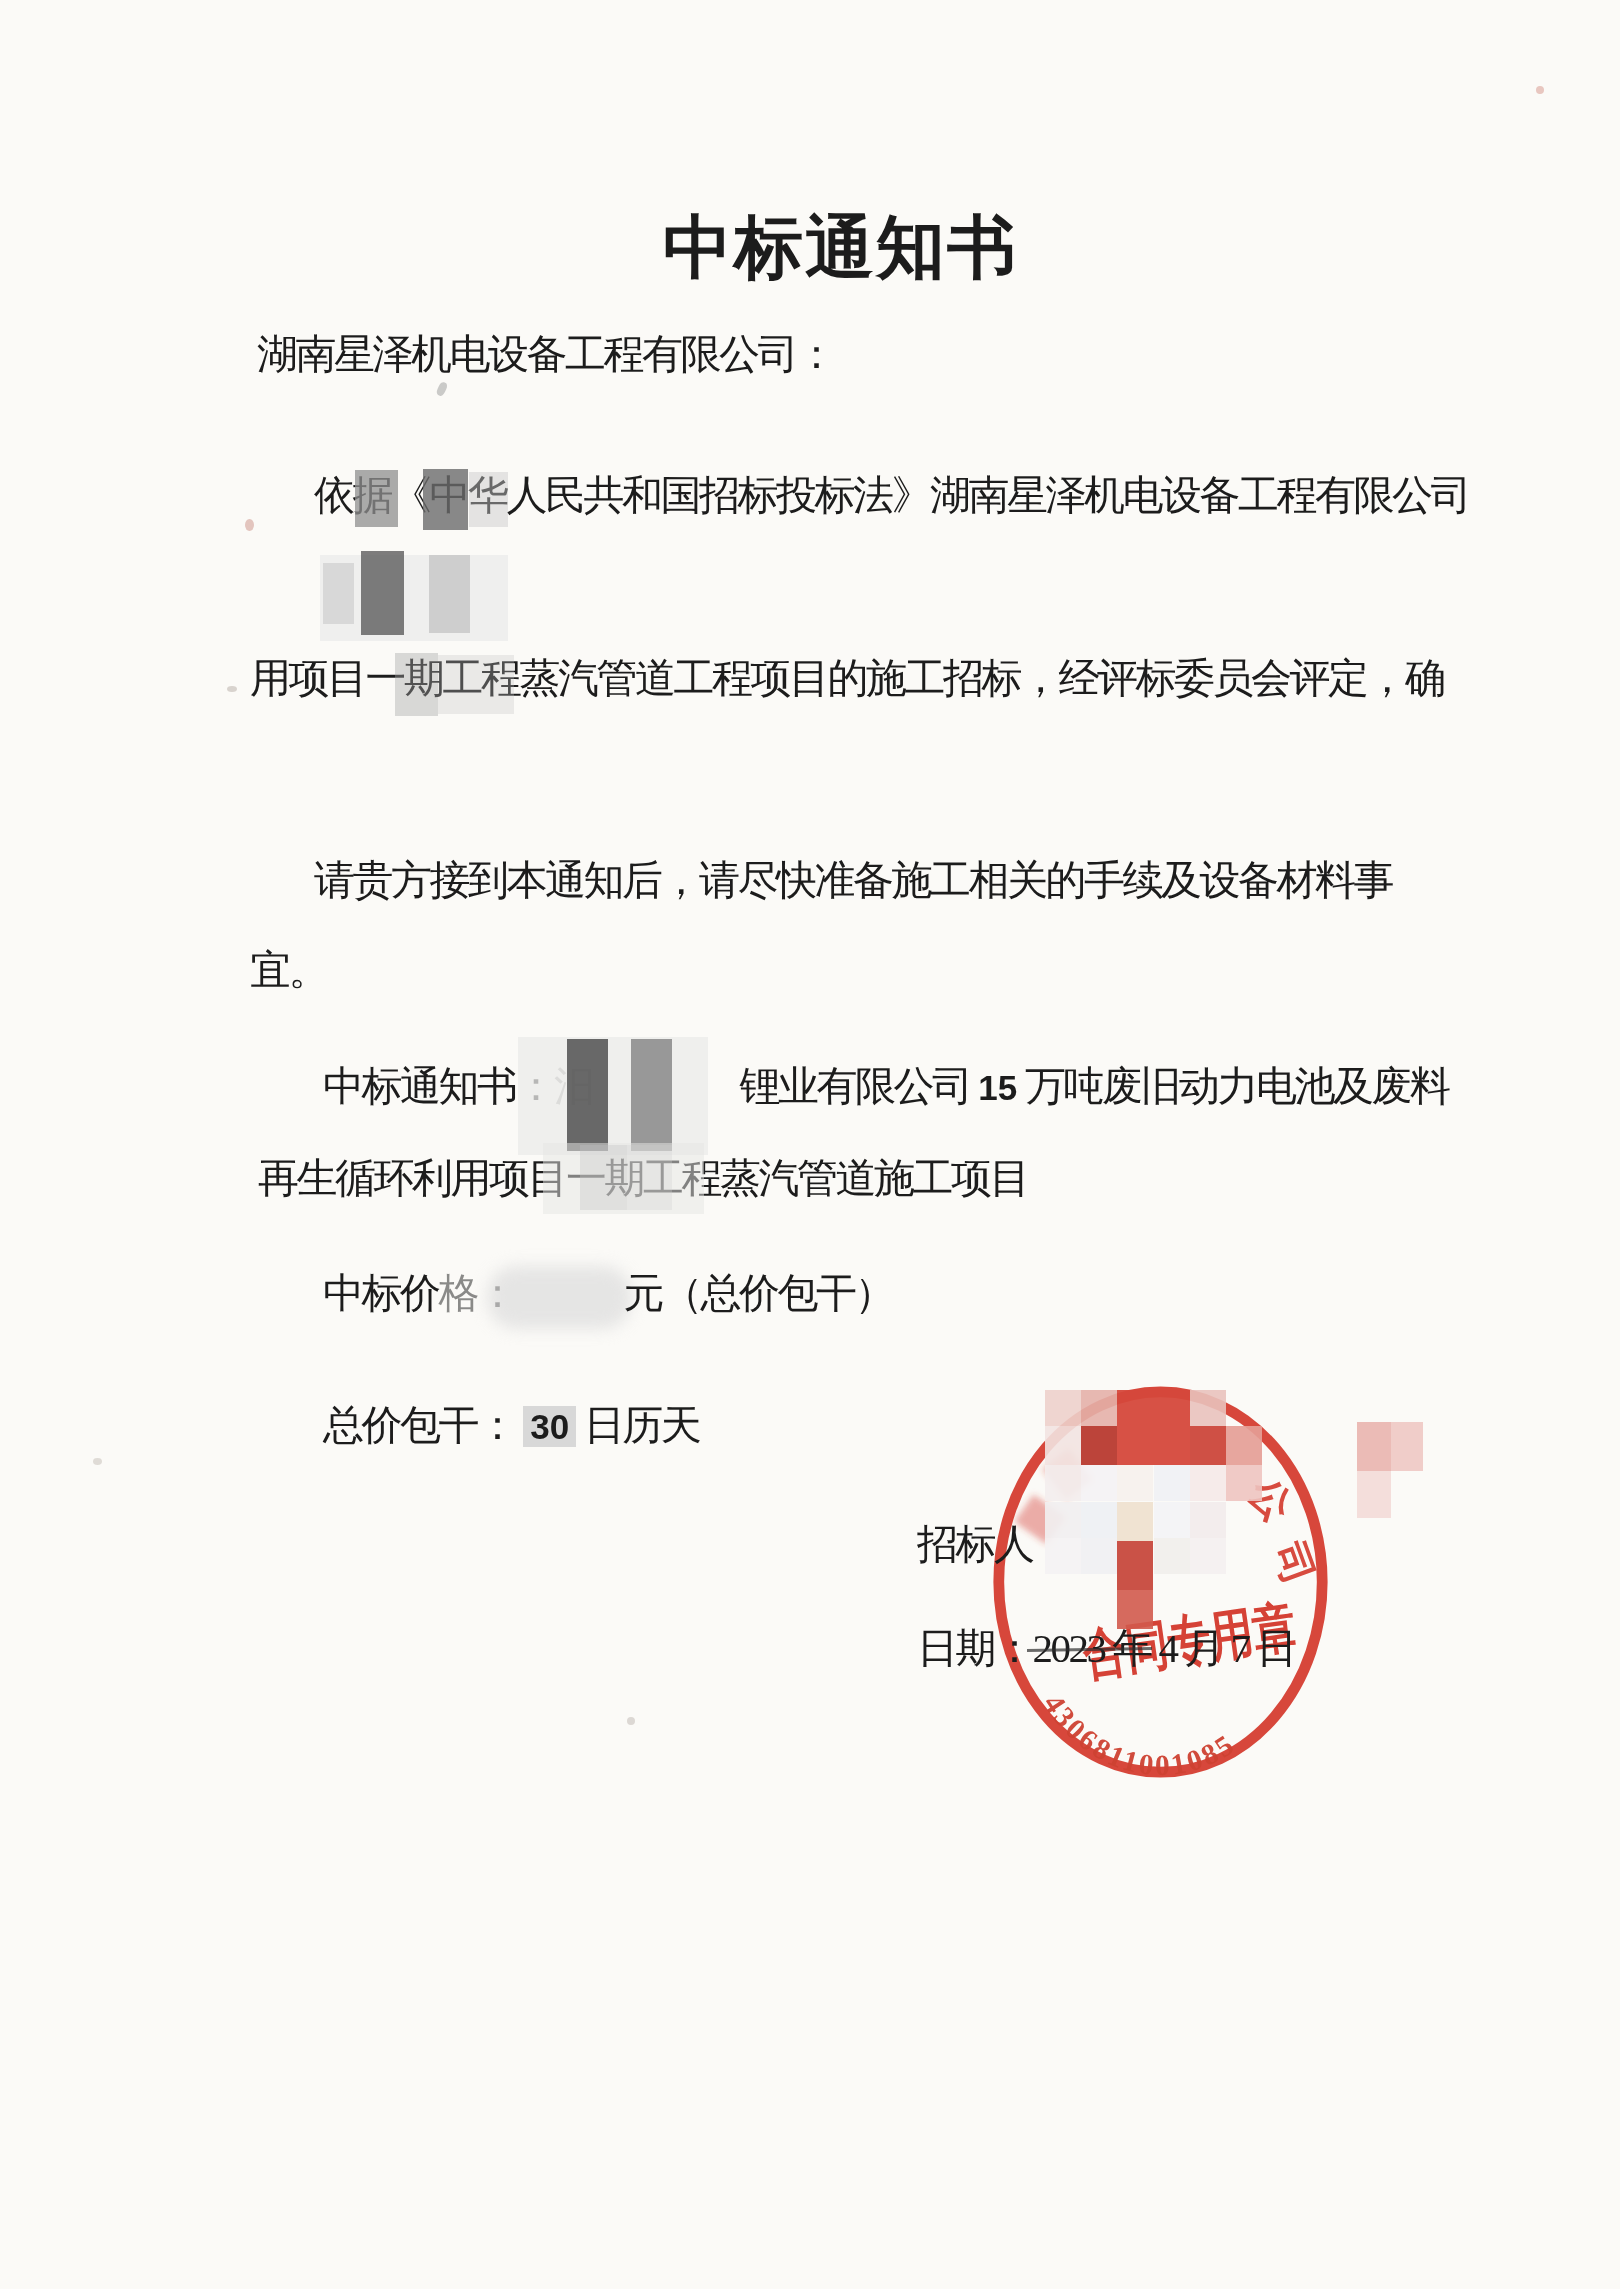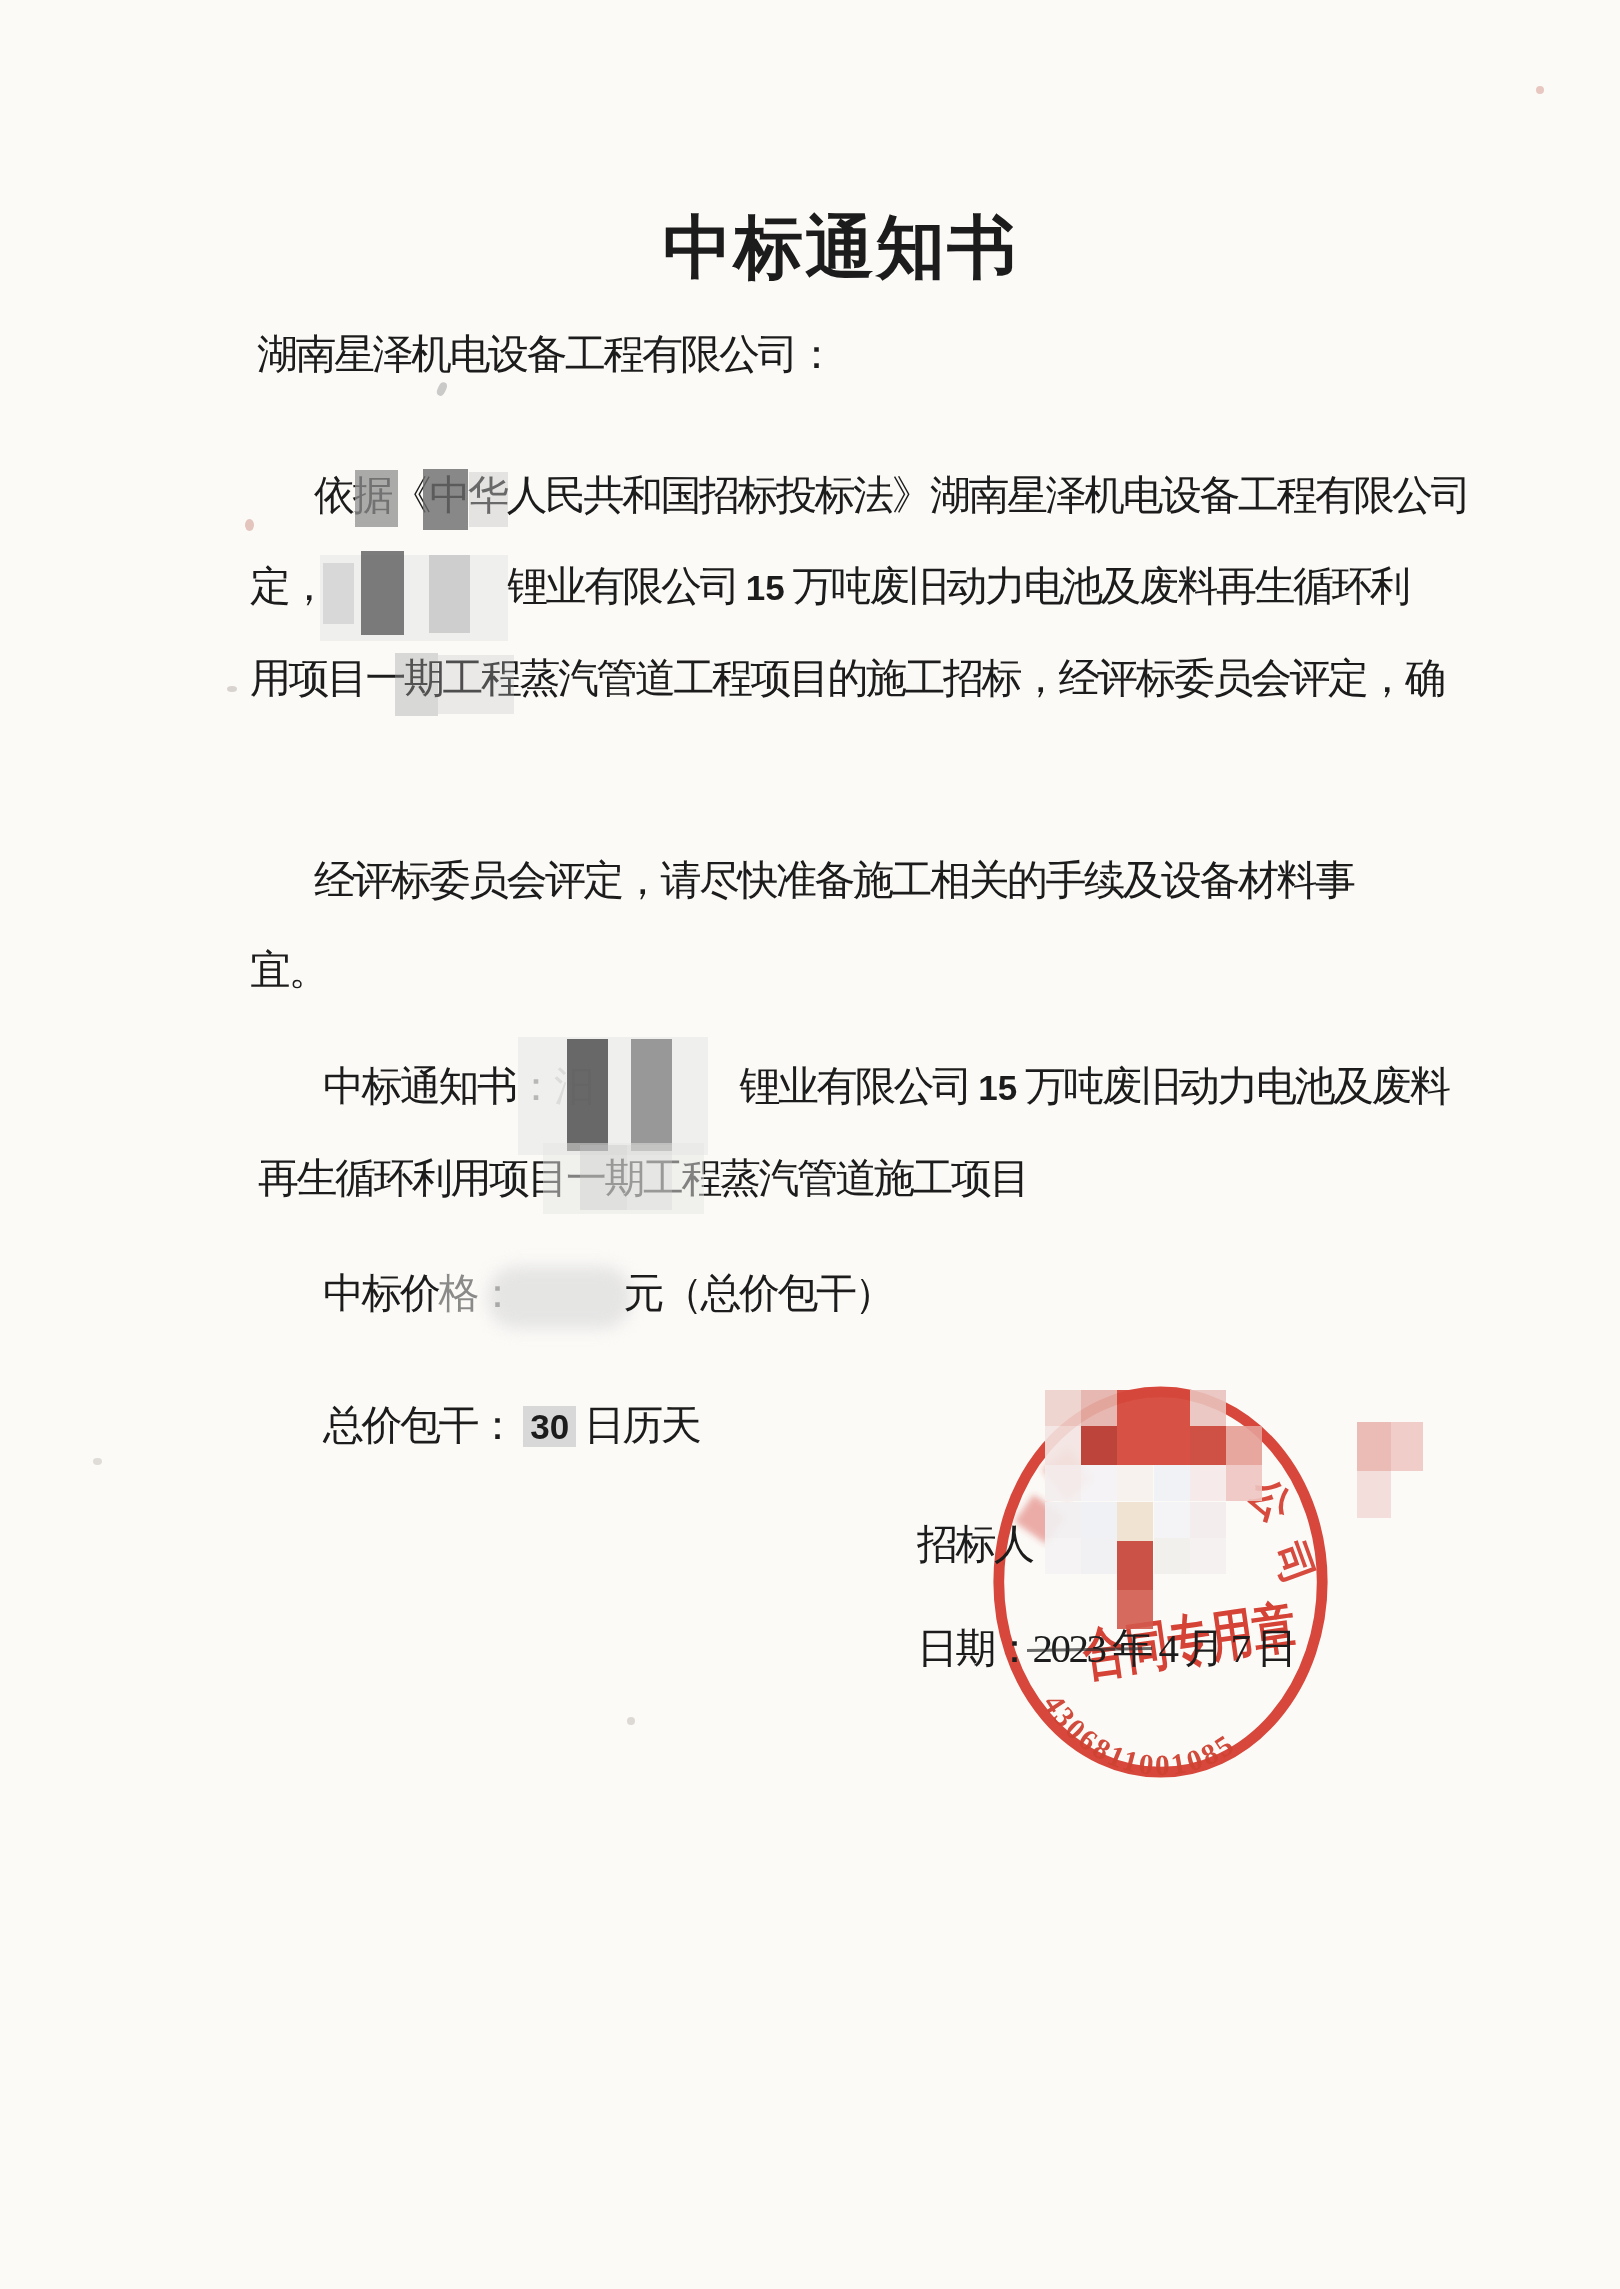--- a/index.html
+++ b/index.html
@@ -29,30 +29,25 @@
 <body>
 
 <div class="page">
 
   <div class="title">中标通知书</div>
 
   <div class="line" style="left:257px;top:329px;">湖南星泽机电设备工程有限公司：</div>
 
   <div class="line" style="left:314px;top:470px;">依据《中华人民共和国招标投标法》湖南星泽机电设备工程有限公司</div>
 
-  <div class="line" style="left:250px;top:561px;">
-    <span>定，</span><span class="sp" style="width:180px;"></span><span>锂业有限公司</span>
-    <span class="num">15</span>
-    <span>万吨废旧动力电池及废料再生循环利</span>
-  </div>
 
   <div class="line" style="left:250px;top:653px;">用项目一期工程蒸汽管道工程项目的施工招标，经评标委员会评定，确</div>
 
 
-  <div class="line" style="left:314px;top:855px;">经评标委员会评定，请尽快准备施工相关的手续及设备材料事</div>
+  <div class="line" style="left:314px;top:855px;">请贵方接到本通知后，请尽快准备施工相关的手续及设备材料事</div>
   <div class="line" style="left:250px;top:945px;">宜。</div>
 
   <div class="line" style="left:323px;top:1061px;">
     <span>中标通知书：</span><span class="ghost">汨</span><span class="sp" style="width:147px;"></span><span>锂业有限公司</span>
     <span class="num">15</span>
     <span>万吨废旧动力电池及废料</span>
   </div>
   <div class="line" style="left:258px;top:1153px;">再生循环利用项目一期工程蒸汽管道施工项目</div>
 
   <div class="line" style="left:323px;top:1268px;">

